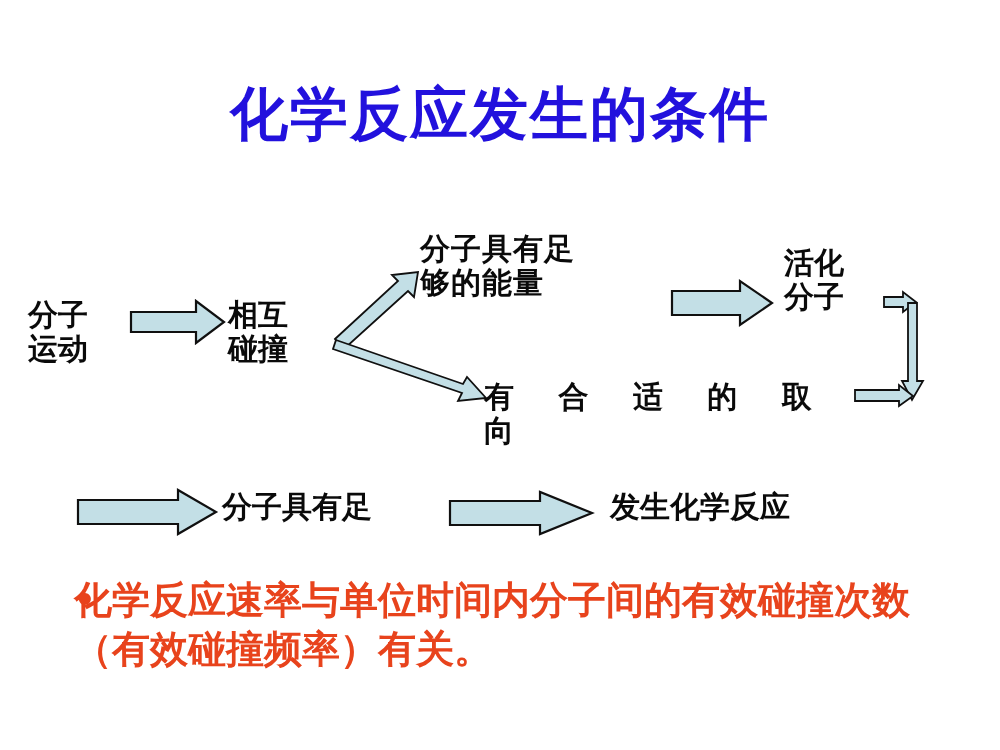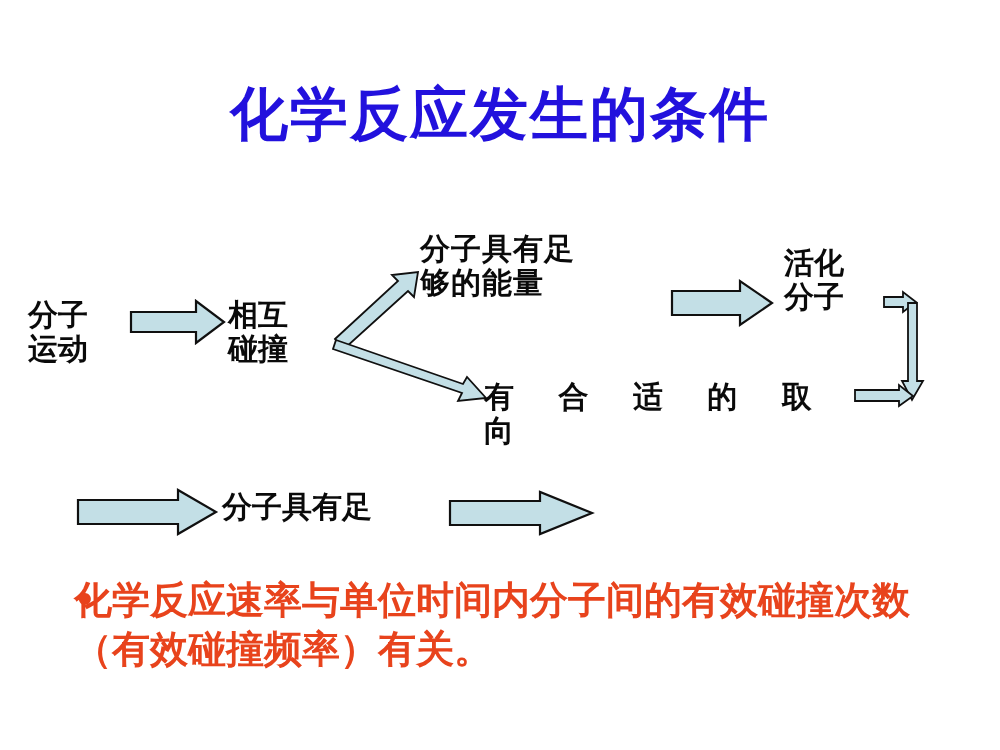--- a/index.html
+++ b/index.html
@@ -140,19 +140,20 @@
   <div class="node" id="n-enough-energy">分子具有足
 够的能量</div>
 
   <div class="node" id="n-activated-mol">活化
 分子</div>
 
   <div class="node" id="n-proper-orient"><span class="sp">有 合 适 的 取</span><br><span>向</span></div>
 
   <div class="node" id="n-effective-coll">分子具有足</div>
 
+  <div class="node" id="n-reaction-occurs">发生化学反应</div>
 
   <div id="bullet-block">
     <span class="dot">•</span>
     <span class="btext">化学反应速率与单位时间内分子间的有效碰撞次数（有效碰撞频率）有关。</span>
   </div>
 
 </div>
 
 </body></html>

